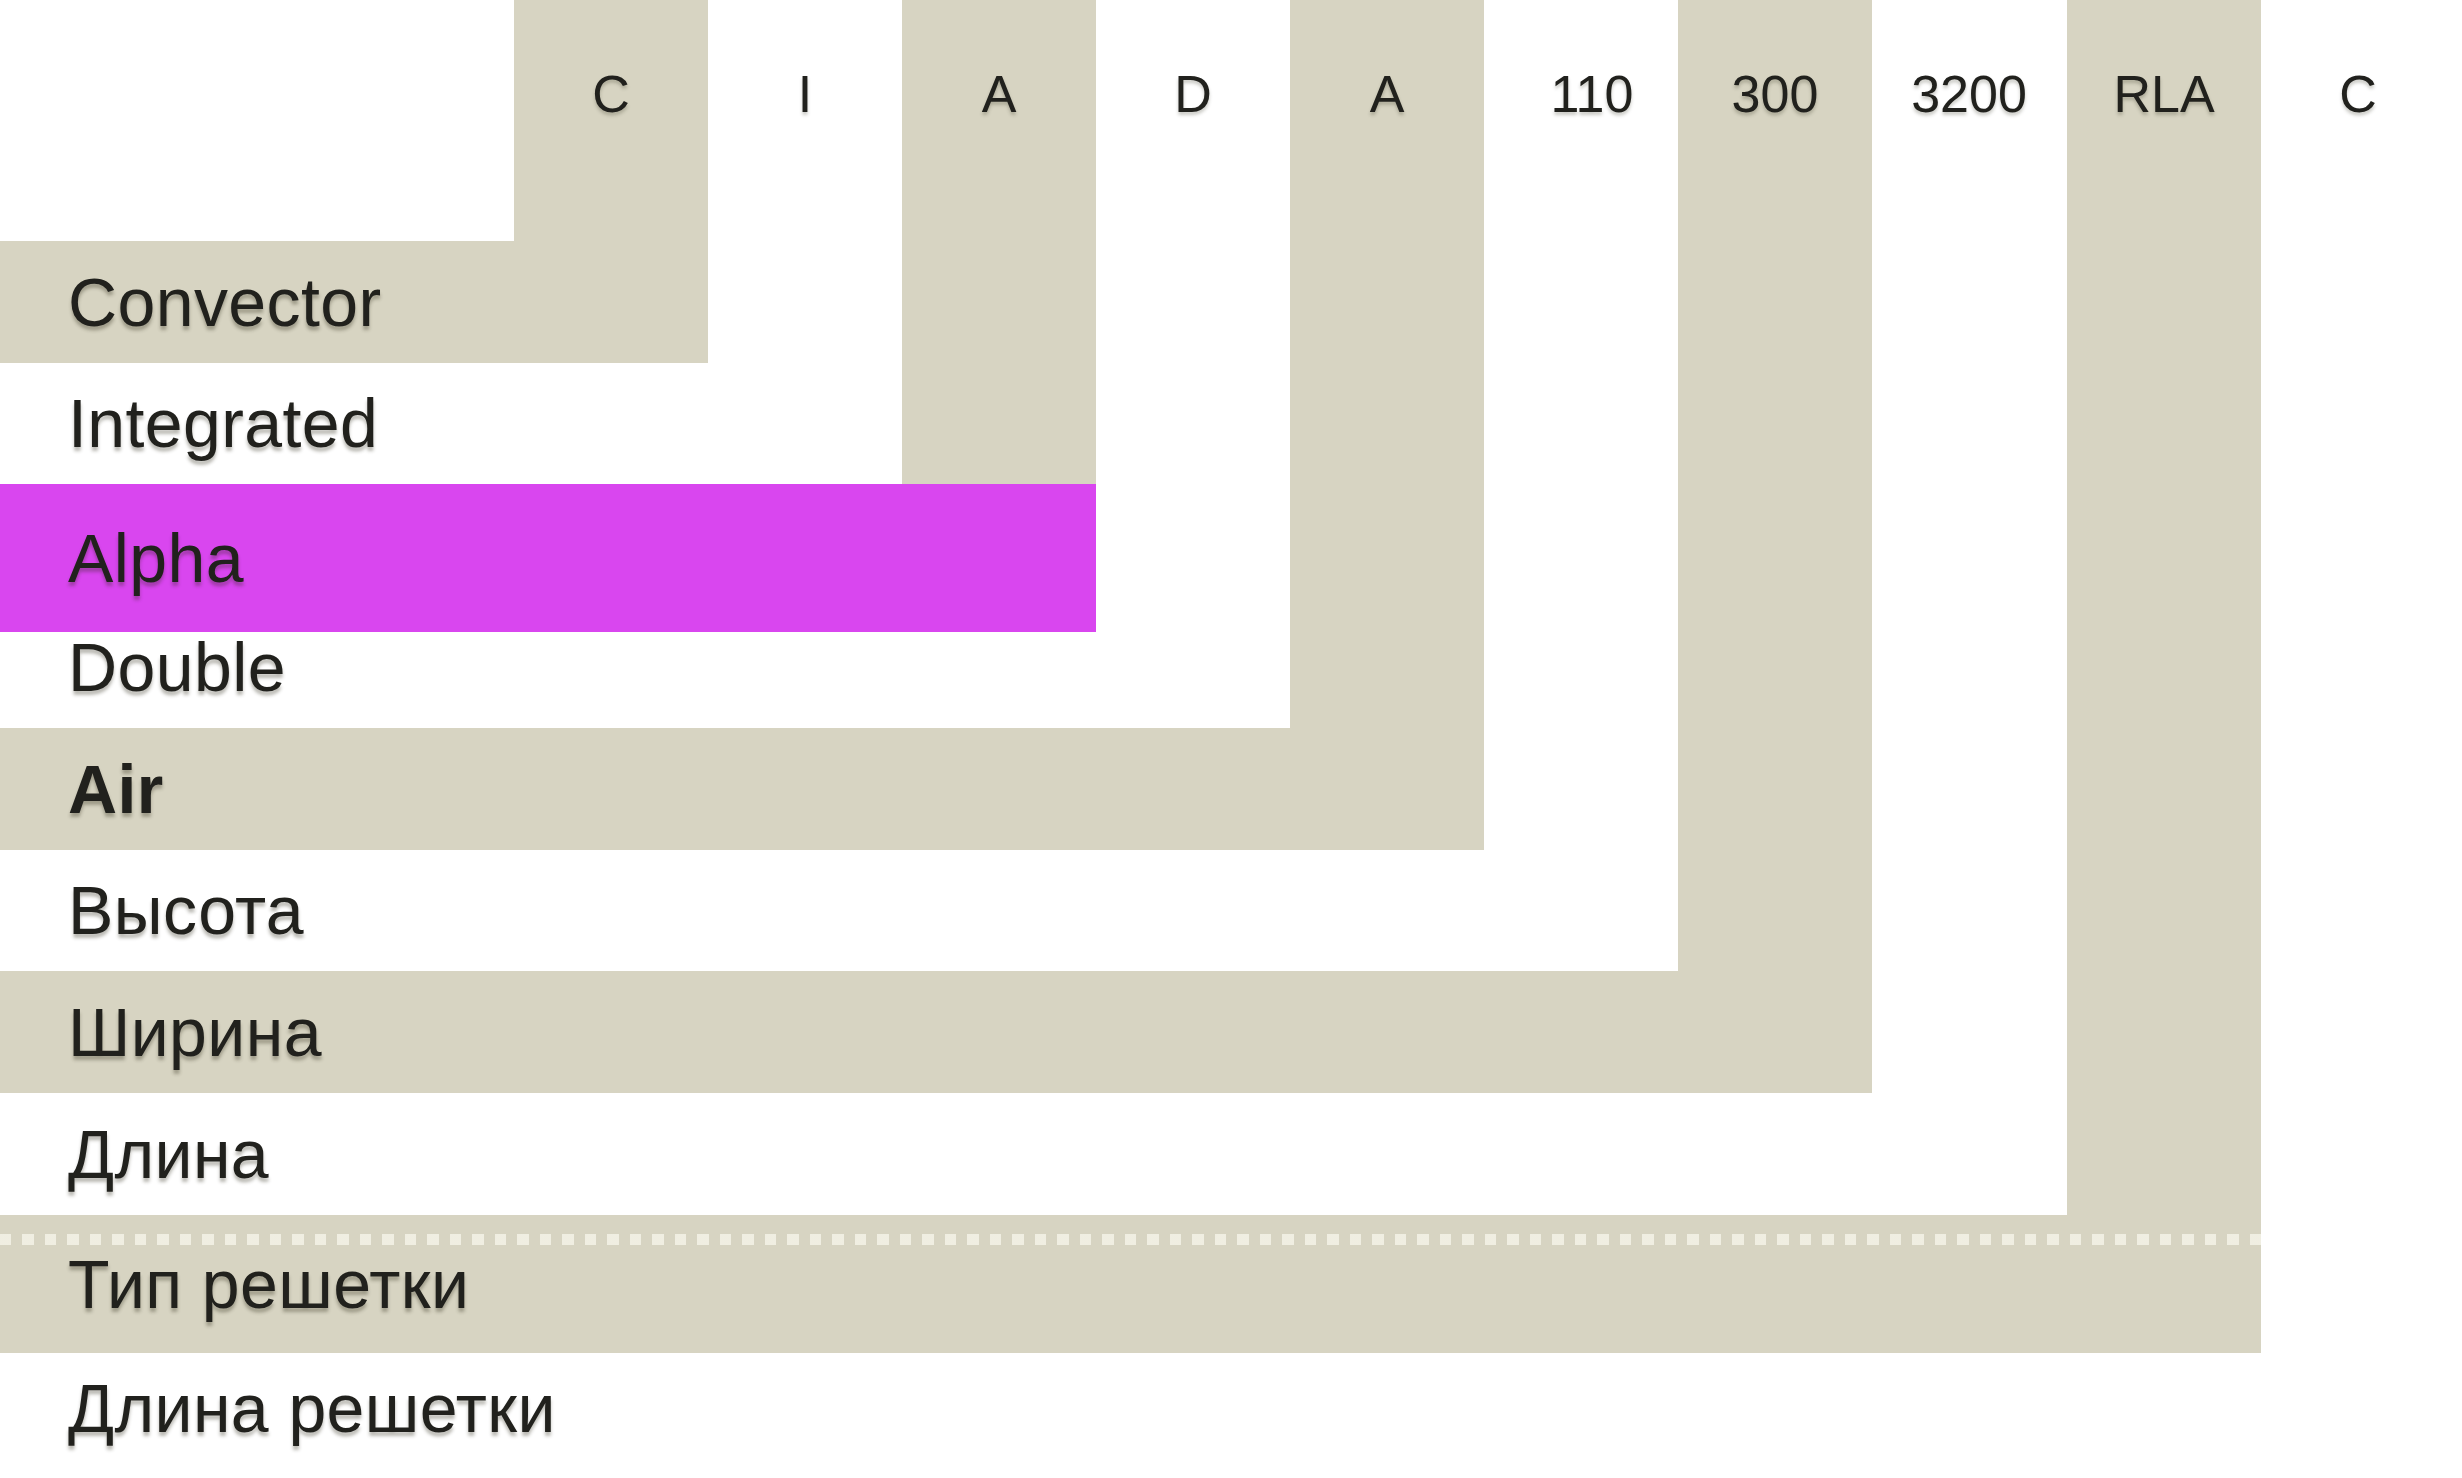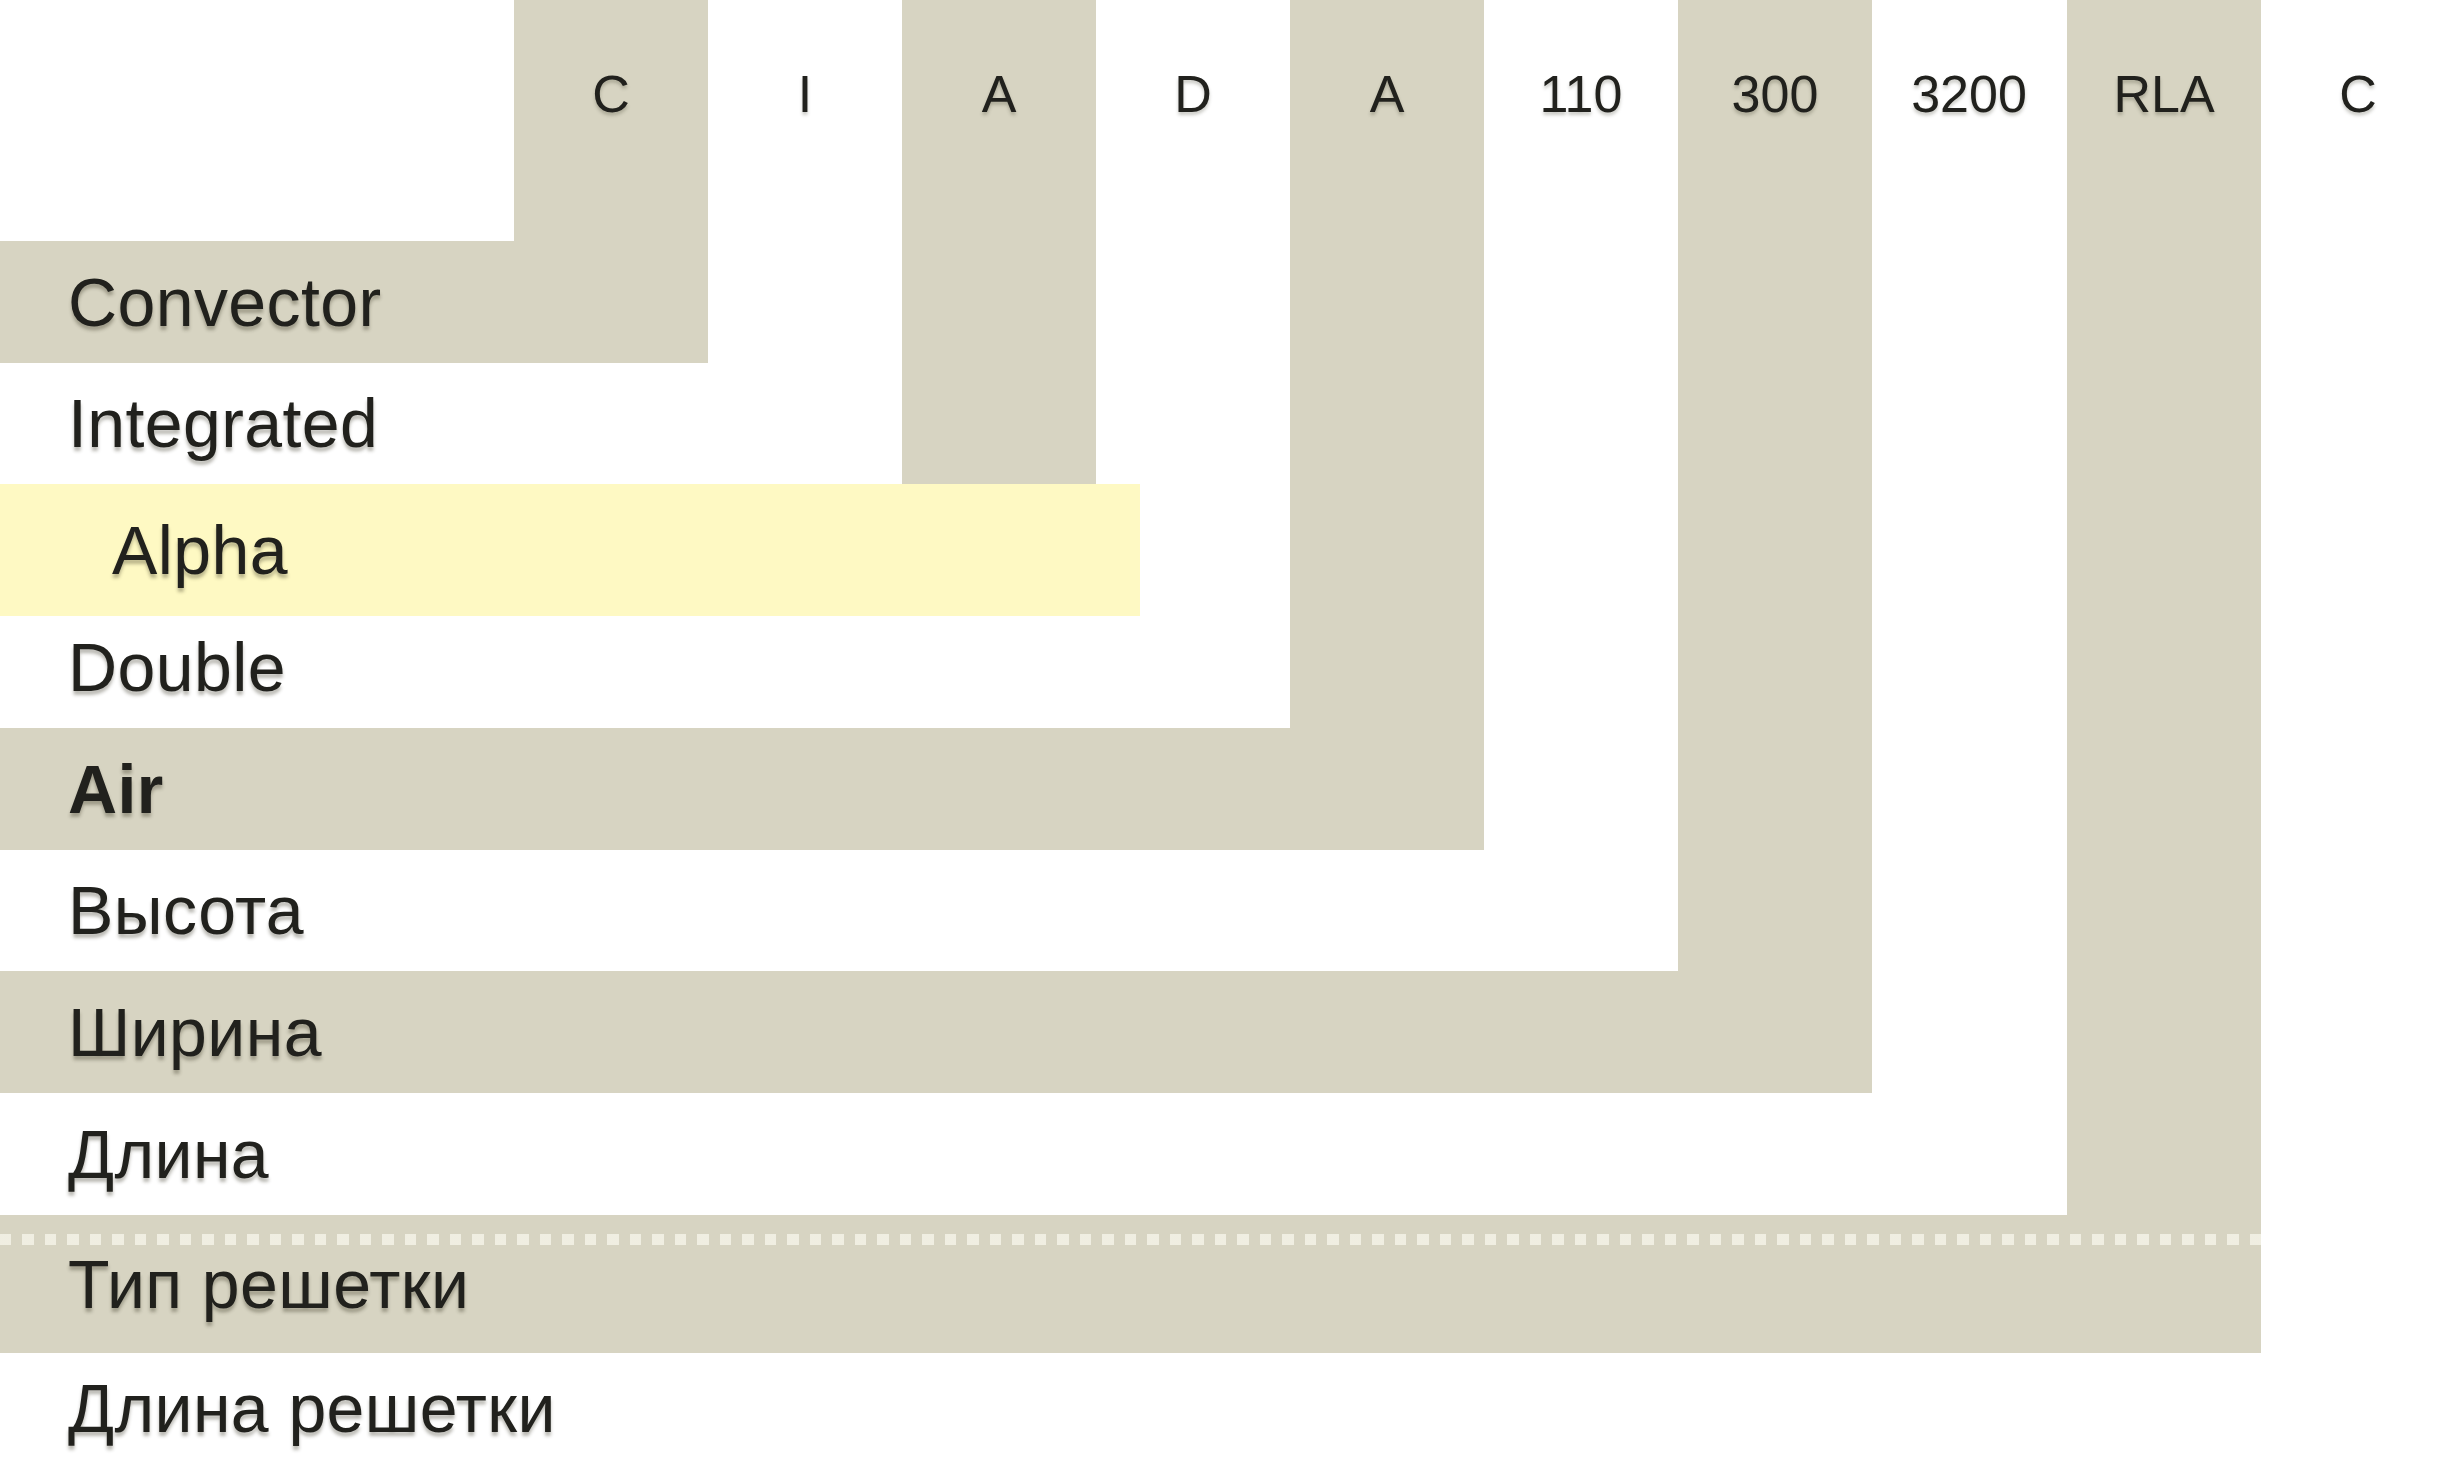--- a/index.html
+++ b/index.html
@@ -51,21 +51,21 @@
       <div class="code-column" style="left: 2067px; width: 194px; height: 1336px; background: rgb(215, 212, 194);"></div>
       <div class="code-column" style="left: 2261px; width: 194px; height: 1479px; background: transparent;"></div>
     </div>
   <div id="bands-layer">
       <div class="row-band" style="top: 241px; height: 122px; width: 708px; background: rgb(215, 212, 194);">
         <div class="row-label">Convector</div>
       </div>
       <div class="row-band" style="top: 362px; height: 122px; width: 902px; background: transparent;">
         <div class="row-label">Integrated</div>
       </div>
-      <div class="row-band" style="top: 484px; height: 132px; width: 1096px; background: #fef9c3; padding-left: 44px;">
+      <div class="row-band" style="top: 484px; height: 148px; width: 1096px; background: #d946ef;">
         <div class="row-label">Alpha</div>
       </div>
       <div class="row-band" style="top: 606px; height: 122px; width: 1190px; background: transparent;">
         <div class="row-label">Double</div>
       </div>
       <div class="row-band" style="top: 728px; height: 122px; width: 1484px; background: rgb(215, 212, 194); font-weight: bold;">
         <div class="row-label">Air</div>
       </div>
       <div class="row-band" style="top: 849px; height: 122px; width: 1678px; background: transparent;">
         <div class="row-label">Высота</div>
@@ -83,20 +83,20 @@
       <div class="row-band" style="top: 1336px; height: 143px; width: 2455px; background: transparent;">
         <div class="row-label">Длина решетки</div>
       </div>
     </div>
   <div id="codes-layer">
       <div class="code-cell" style="left: 514px; width: 194px;">C</div>
       <div class="code-cell" style="left: 708px; width: 194px;">I</div>
       <div class="code-cell" style="left: 902px; width: 194px;">A</div>
       <div class="code-cell" style="left: 1096px; width: 194px;">D</div>
       <div class="code-cell" style="left: 1290px; width: 194px;">A</div>
-      <div class="code-cell" style="left: 1484px; width: 194px;">110</div>
+      <div class="code-cell" style="left: 1484px; width: 194px; padding-left: 11px;">110</div>
       <div class="code-cell" style="left: 1678px; width: 194px;">300</div>
       <div class="code-cell" style="left: 1872px; width: 194px;">3200</div>
       <div class="code-cell" style="left: 2067px; width: 194px;">RLA</div>
       <div class="code-cell" style="left: 2261px; width: 194px;">C</div>
     </div>
 </div>
 
 
 </body></html>

